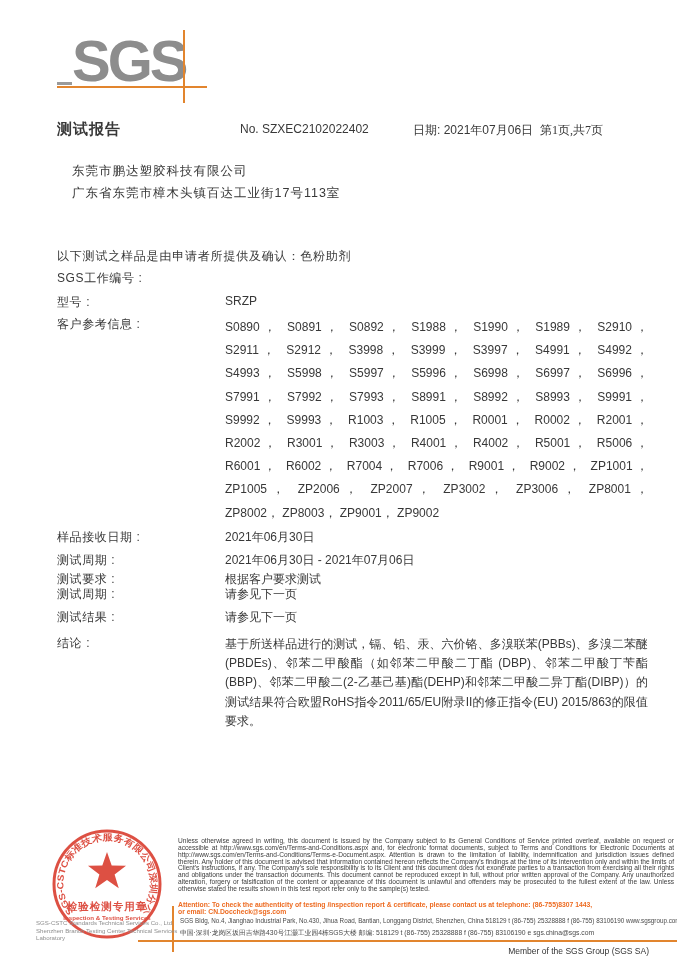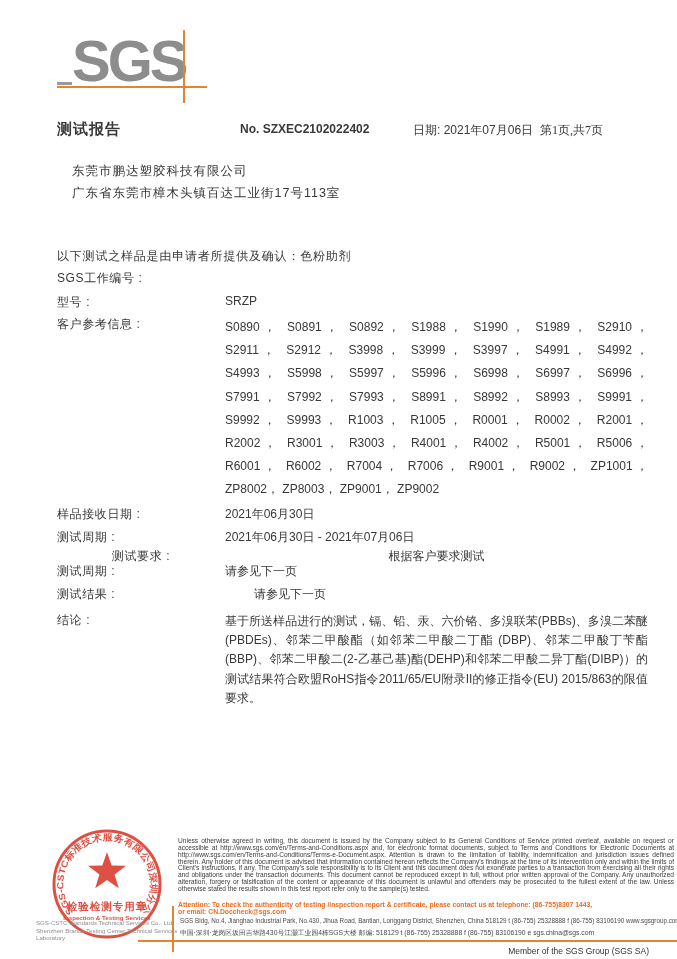--- a/index.html
+++ b/index.html
@@ -11,21 +11,21 @@
   .logo-wrap { position:absolute; left:0; top:0; width:260px; height:115px; }
   .logo-text { position:absolute; left:72px; top:32px; font-size:58px; font-weight:bold;
                letter-spacing:-3px; line-height:1; color:#8d8d8d; }
   .logo-underscore { position:absolute; left:57px; top:82px; width:15px; height:3px; background:#9a9a9a; }
   .logo-hline { position:absolute; left:57px; top:86px; width:150px; height:2px; background:#e2852e; }
   .logo-vline { position:absolute; left:183px; top:30px; width:2px; height:73px; background:#e2852e; }
 
   
   .header-row { position:absolute; left:57px; top:120px; width:600px; height:20px; font-size:12px; }
   .header-row .title { position:absolute; left:0; top:0; font-size:15px; font-weight:bold; letter-spacing:1px; }
-  .header-row .no   { position:absolute; left:183px; top:2px;font-weight:bold; }
+  .header-row .no   { position:absolute; left:183px; top:2px; }
   .header-row .date { position:absolute; left:356px; top:2px; }
   .header-row .page-no { position:absolute; left:483px; top:2px;font-family:Liberation Serif, serif; }
 
   
   .client { position:absolute; left:72px; top:160px; font-size:12.5px; line-height:22px; letter-spacing:1px; }
 
   
   .intro { position:absolute; left:57px; top:248px; font-size:12px; letter-spacing:0.8px; }
 
   
@@ -33,23 +33,23 @@
   .frow { display:flex; align-items:flex-start; }
   .flabel { width:168px; flex:none; letter-spacing:0.6px; }
   .fvalue { flex:1; min-width:0; }
   .r-job   { height:15px; margin-bottom:9px;gap:44px; }
   .r-model { height:15px; margin-bottom:7px; }
   .r-ref   { margin-bottom:4px; }
   .ref-line { line-height:23.2px; text-align:justify; text-align-last:justify; }
   .ref-line.last { text-align-last:left; }
   .r-received { height:15px; margin-bottom:8px; }
   .r-period   { height:15px; margin-bottom:4px; }
-  .r-req      { height:15px; margin-bottom:0;text-align:center; }
+  .r-req      { height:15px; margin-bottom:0; }
   .r-method   { height:15px; margin-bottom:8px; }
-  .r-result   { height:15px; margin-bottom:11px;gap:29px; }
+  .r-result   { height:15px; margin-bottom:11px; }
   .r-conc .fvalue { line-height:19.3px; text-align:justify; width:423px; }
 
   
   .legal { position:absolute; left:178px; top:838px; width:496px; font-size:6.6px; line-height:6.85px;
            text-align:justify; color:#3c3c3c; }
   .attention { position:absolute; left:178px; top:901px; width:498px; font-size:6.8px; line-height:7.4px;
                font-weight:bold; color:#ed6b21; white-space:nowrap; }
   .addr-en { position:absolute; left:180px; top:917px; width:496px; font-size:6.3px; color:#4a4a4a; white-space:nowrap; }
   .addr-cn { position:absolute; left:180px; top:928px; width:496px; font-size:6.8px; color:#4a4a4a; white-space:nowrap; }
   .foot-vline { position:absolute; left:172px; top:906px; width:2px; height:46px; background:#e2852e; }
@@ -100,20 +100,21 @@
     <div class="frow r-ref">
       <div class="flabel">客户参考信息 :</div>
       <div class="fvalue">
         <div class="ref-line">S0890， S0891， S0892， S1988， S1990， S1989， S2910，</div>
         <div class="ref-line">S2911， S2912， S3998， S3999， S3997， S4991， S4992，</div>
         <div class="ref-line">S4993， S5998， S5997， S5996， S6998， S6997， S6996，</div>
         <div class="ref-line">S7991， S7992， S7993， S8991， S8992， S8993， S9991，</div>
         <div class="ref-line">S9992， S9993， R1003， R1005， R0001， R0002， R2001，</div>
         <div class="ref-line">R2002， R3001， R3003， R4001， R4002， R5001， R5006，</div>
         <div class="ref-line">R6001， R6002， R7004， R7006， R9001， R9002， ZP1001，</div>
+        <div class="ref-line">ZP1005， ZP2006， ZP2007， ZP3002， ZP3006， ZP8001，</div>
         <div class="ref-line last">ZP8002， ZP8003， ZP9001， ZP9002</div>
       </div>
     </div>
 
     <div class="frow r-received">
       <div class="flabel">样品接收日期 :</div>
       <div class="fvalue">2021年06月30日</div>
     </div>
 
     <div class="frow r-period">

